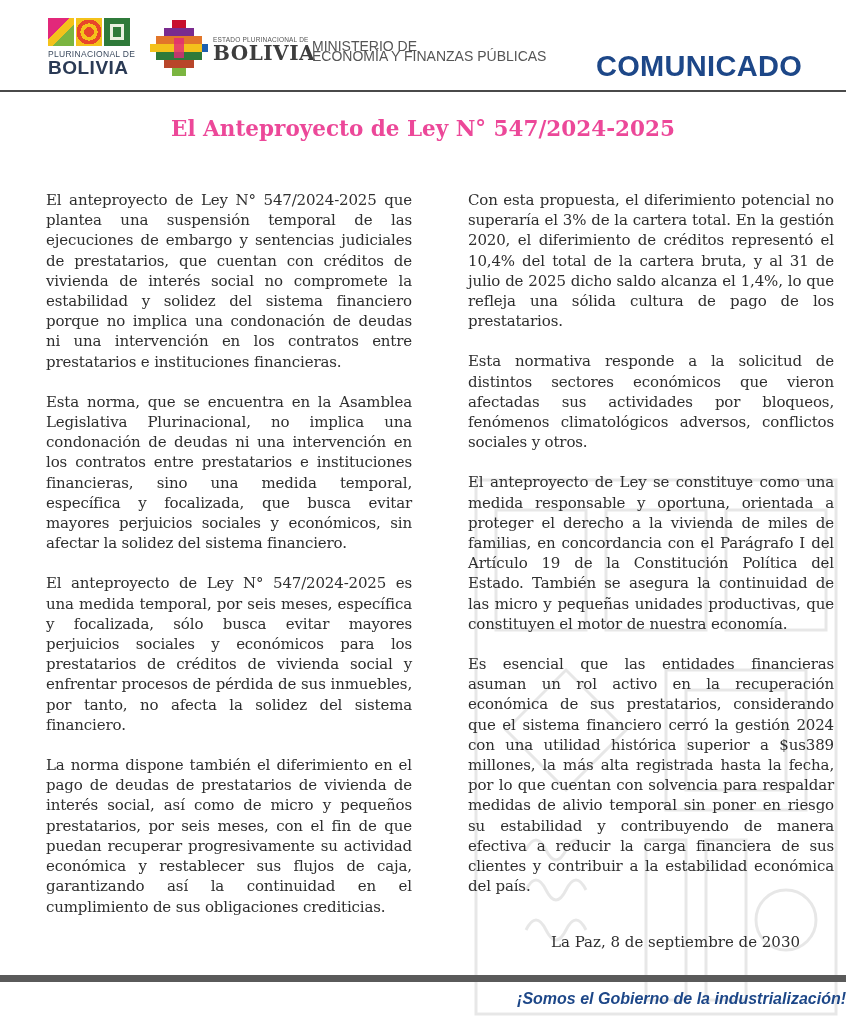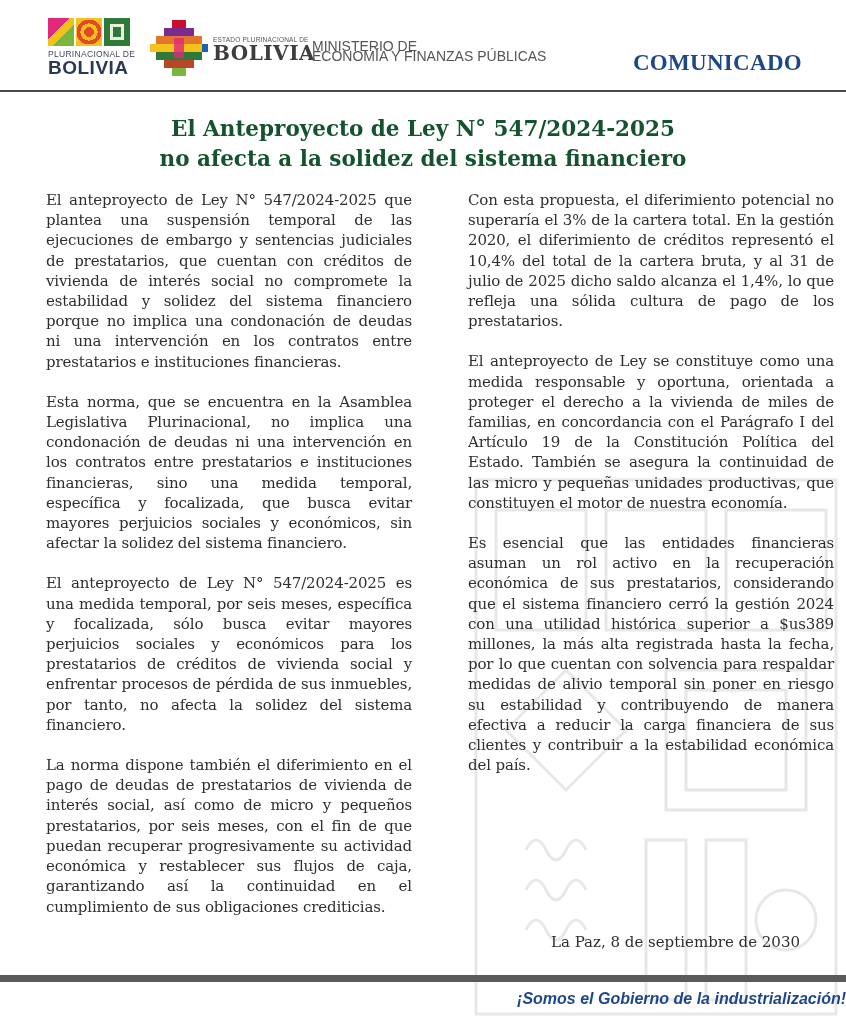--- a/index.html
+++ b/index.html
@@ -13,22 +13,22 @@
   .logo-bicentenario { position: absolute; left: 48px; top: 18px; width: 92px; height: 62px; }
   .bic-mosaic { display: flex; gap: 2px; height: 28px; }
   .bic-mosaic span { display: block; width: 26px; height: 28px; }
   .bic-line1 { font-family: "Liberation Sans", sans-serif; font-size: 8.5px; color: #3b4a5e; margin-top: 3px; letter-spacing: 0.3px; }
   .bic-line2 { font-family: "Liberation Sans", sans-serif; font-weight: bold; font-size: 19px; color: #2a3a55; line-height: 18px; letter-spacing: 0.5px; }
   .logo-chakana { position: absolute; left: 150px; top: 18px; width: 58px; height: 60px; }
   .logo-estado { position: absolute; left: 213px; top: 36px; }
   .estado-small { font-family: "Liberation Sans", sans-serif; font-size: 6.5px; color: #555; letter-spacing: 0.2px; }
   .estado-big { font-family: "DejaVu Serif", serif; font-weight: bold; font-size: 20px; color: #3d3d3d; line-height: 20px; letter-spacing: 0.5px; }
   .logo-ministerio { position: absolute; left: 312px; top: 42px; font-family: "Liberation Sans", sans-serif; font-size: 14px; color: #555; line-height: 9.5px; }
-  .comunicado { position: absolute; right: 44px; top: 50px; font-family: Liberation Serif, serif; font-weight: bold; font-size: 23px; color: #1d4788; letter-spacing: 0.3px; }
-  .title { position: absolute; left: 0; top: 114px; width: 846px; text-align: center; font-family: "DejaVu Serif", serif; font-weight: bold; color: #14532d; font-size: 21.5px; line-height: 30px; z-index: 1; }
+  .comunicado { position: absolute; right: 44px; top: 50px; font-family: Liberation Sans, sans-serif; font-weight: bold; font-size: 29px; color: #1d4788; letter-spacing: 0.3px; }
+  .title { position: absolute; left: 0; top: 114px; width: 846px; text-align: center; font-family: "DejaVu Serif", serif; font-weight: bold; color: #ec4899; font-size: 21.5px; line-height: 30px; z-index: 1; }
   .col { position: absolute; top: 190px; width: 366px; z-index: 1; }
   .col-left { left: 46px; }
   .col-right { left: 434px; margin-left: 34px; }
   .para { font-size: 15px; line-height: 20.2px; text-align: justify; margin: 0 0 20px 0; color: #2e2e2e; letter-spacing: -0.15px; }
   .signature { position: absolute; right: 46px; top: 933px; font-size: 15px; color: #2e2e2e; z-index: 1; }
   .footer-rule { position: absolute; left: 0; top: 975px; width: 846px; height: 7px; background: #5a5a5a; z-index: 1; }
   .slogan { position: absolute; left: 0; top: 990px; width: 846px; text-align: right; font-family: "Liberation Sans", sans-serif; font-style: italic; font-weight: bold; font-size: 16px; color: #1d4788; z-index: 1; }
 </style>
 </head>
 <body>
@@ -83,32 +83,32 @@
     <div>MINISTERIO DE</div>
     <div>ECONOMÍA Y FINANZAS PÚBLICAS</div>
   </div>
 
   <div class="comunicado">COMUNICADO</div>
   <div class="header-rule"></div>
 </header>
 
 <h1 class="title" style="margin:0;">
   <div>El Anteproyecto de Ley N° 547/2024-2025</div>
-  <div>no afecta a la solidez del sistema financiero</div>
 </h1>
 
 <div class="col col-left">
   <p class="para">El anteproyecto de Ley N° 547/2024-2025 que plantea una suspensión temporal de las ejecuciones de embargo y sentencias judiciales de prestatarios, que cuentan con créditos de vivienda de interés social no compromete la estabilidad y solidez del sistema financiero porque no implica una condonación de deudas ni una intervención en los contratos entre prestatarios e instituciones financieras.</p>
   <p class="para">Esta norma, que se encuentra en la Asamblea Legislativa Plurinacional, no implica una condonación de deudas ni una intervención en los contratos entre prestatarios e instituciones financieras, sino una medida temporal, específica y focalizada, que busca evitar mayores perjuicios sociales y económicos, sin afectar la solidez del sistema financiero.</p>
   <p class="para">El anteproyecto de Ley N° 547/2024-2025 es una medida temporal, por seis meses, específica y focalizada, sólo busca evitar mayores perjuicios sociales y económicos para los prestatarios de créditos de vivienda social y enfrentar procesos de pérdida de sus inmuebles, por tanto, no afecta la solidez del sistema financiero.</p>
   <p class="para">La norma dispone también el diferimiento en el pago de deudas de prestatarios de vivienda de interés social, así como de micro y pequeños prestatarios, por seis meses, con el fin de que puedan recuperar progresivamente su actividad económica y restablecer sus flujos de caja, garantizando así la continuidad en el cumplimiento de sus obligaciones crediticias.</p>
 </div>
 
 <div class="col col-right">
   <p class="para">Con esta propuesta, el diferimiento potencial no superaría el 3% de la cartera total. En la gestión 2020, el diferimiento de créditos representó el 10,4% del total de la cartera bruta, y al 31 de julio de 2025 dicho saldo alcanza el 1,4%, lo que refleja una sólida cultura de pago de los prestatarios.</p>
+  <p class="para">Esta normativa responde a la solicitud de distintos sectores económicos que vieron afectadas sus actividades por bloqueos, fenómenos climatológicos adversos, conflictos sociales y otros.</p>
   <p class="para">El anteproyecto de Ley se constituye como una medida responsable y oportuna, orientada a proteger el derecho a la vivienda de miles de familias, en concordancia con el Parágrafo I del Artículo 19 de la Constitución Política del Estado. También se asegura la continuidad de las micro y pequeñas unidades productivas, que constituyen el motor de nuestra economía.</p>
   <p class="para">Es esencial que las entidades financieras asuman un rol activo en la recuperación económica de sus prestatarios, considerando que el sistema financiero cerró la gestión 2024 con una utilidad histórica superior a $us389 millones, la más alta registrada hasta la fecha, por lo que cuentan con solvencia  para respaldar medidas de alivio temporal sin poner en riesgo su estabilidad y contribuyendo de manera efectiva a reducir la carga financiera de sus clientes y contribuir a la estabilidad económica del país.</p>
 </div>
 
 <div class="signature">La Paz, 8 de septiembre de 2030</div>
 
 <div class="footer-rule"></div>
 <div class="slogan">¡Somos el Gobierno de la industrialización!</div>
 
 </body></html>

